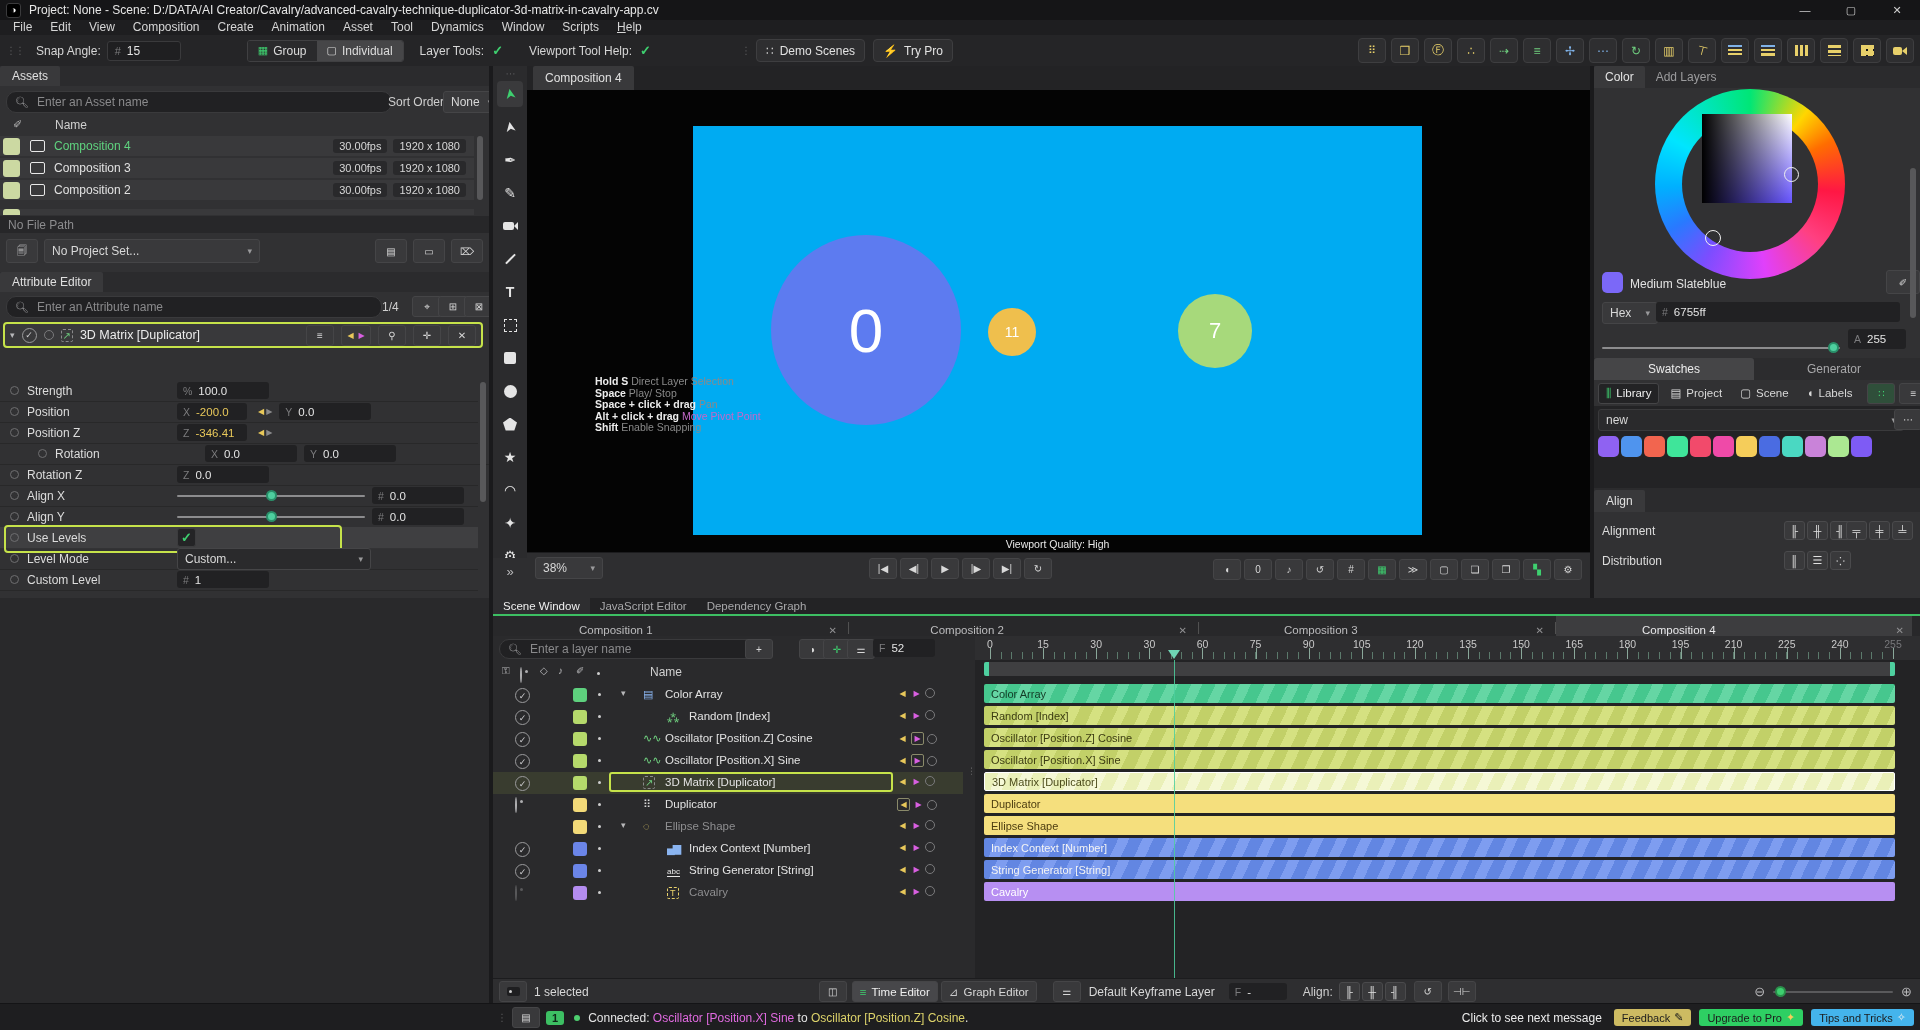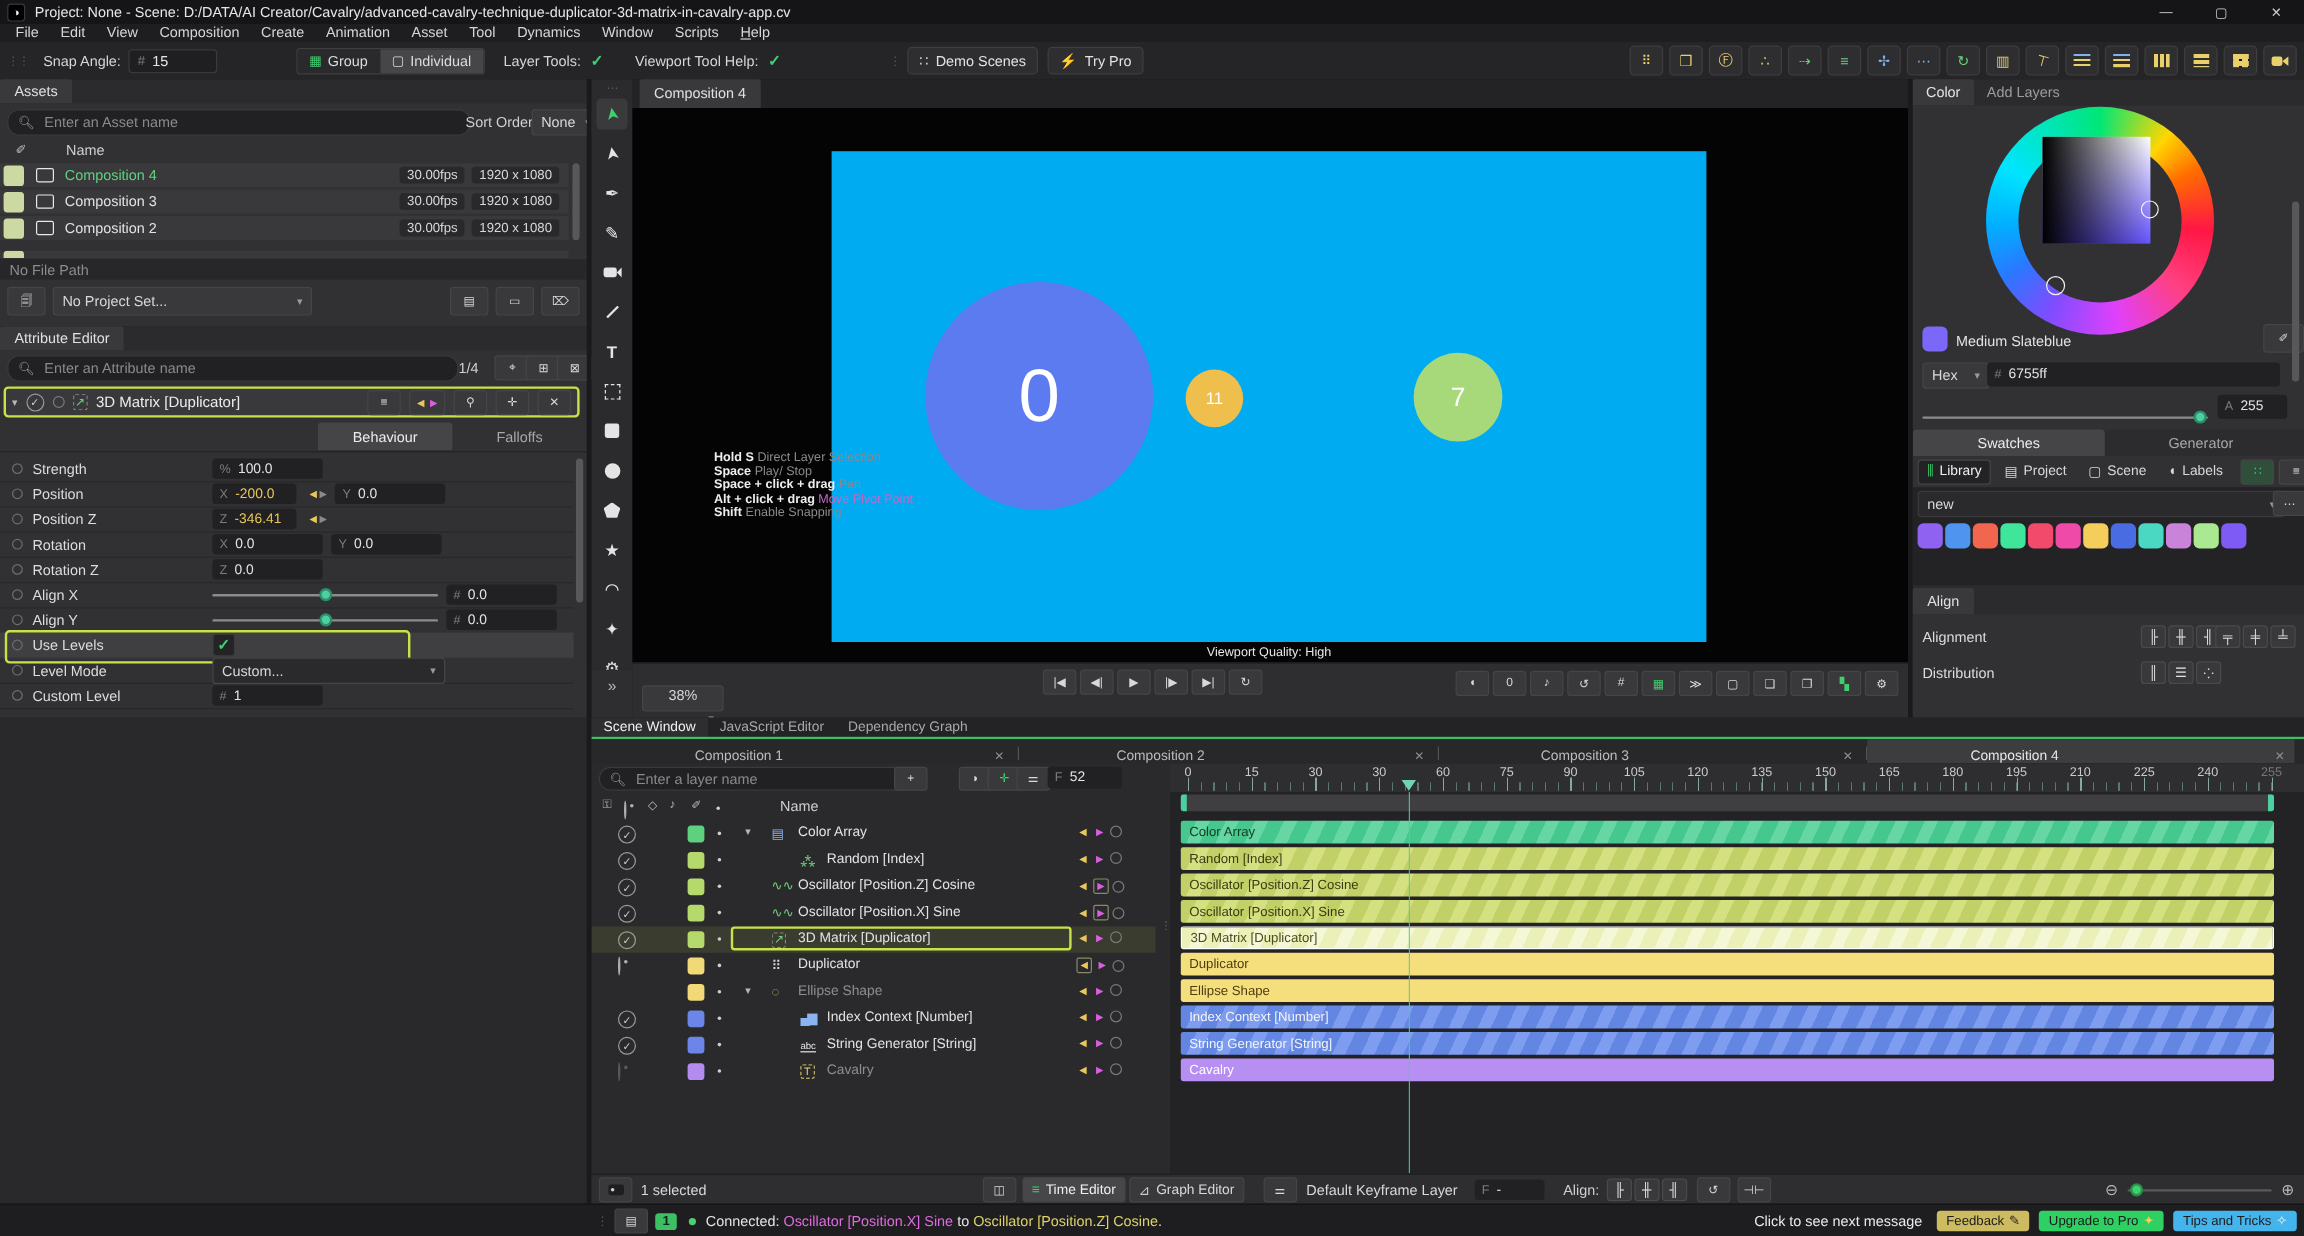--- a/index.html
+++ b/index.html
@@ -301,24 +301,20 @@
         <span class="vbtn">≡</span>
         <span class="vbtn">
             <span class="ka y">◀</span>
             <span class="ka m">▶</span>
           </span>
         <span class="vbtn">⚲︎</span>
         <span class="vbtn">✛</span>
         <span class="vbtn">✕</span>
       </div>
 
-      <div class="abs" style="left:0;top:60px;width:489px;height:24px;border-bottom:1px solid #242426;display:flex;justify-content:flex-end;padding-right:14px;">
-        <span class="subtab on">Behaviour</span>
-        <span class="subtab">Falloffs</span>
-      </div>
 
       <div id="attr-rows" class="abs" style="left:0;top:88px;width:489px;height:212px;">
           <div class="attr-row" style="top:0px;">
 
     <span class="attr-dot"></span>
     <span style="width:150px;color:#dcdcdc;">Strength</span>
     <span class="row" style="gap:7px;">
               <span class="fld" style="width:92px;box-sizing:border-box;">
                 <i>%</i>
                 <b class="">100.0</b>
@@ -352,21 +348,21 @@
               <span class="fld" style="width:70px;box-sizing:border-box;">
                 <i>Z</i>
                 <b class="key">-346.41</b>
               </span>
               <span class="stepper">
                 <span class="l">◀</span>
                 <span class="r">▶</span>
               </span>
             </span>
   </div>
-          <div class="attr-row" style="top:63px;">
+          <div class="attr-row" style="top:63px;padding-left:28px;">
 
     <span class="attr-dot"></span>
     <span style="width:150px;color:#dcdcdc;">Rotation</span>
     <span class="row" style="gap:7px;">
               <span class="fld" style="width:92px;box-sizing:border-box;">
                 <i>X</i>
                 <b class="">0.0</b>
               </span>
               <span class="fld" style="width:92px;box-sizing:border-box;">
                 <i>Y</i>
@@ -508,21 +504,21 @@
       <div id="hints" class="abs" style="left:68px;top:286px;">
           <div class="hint-line"><b>Hold S</b> <span class="">Direct Layer Selection</span></div>
           <div class="hint-line"><b>Space</b> <span class="">Play/ Stop</span></div>
           <div class="hint-line"><b>Space + click + drag</b> <span class="">Pan</span></div>
           <div class="hint-line"><b>Alt + click + drag</b> <span class="acc">Move Pivot Point</span></div>
           <div class="hint-line"><b>Shift</b> <span class="">Enable Snapping</span></div>
         </div>
       <div class="abs" style="left:166px;top:448px;width:729px;text-align:center;color:#e8e8e8;font-size:10.5px;">Viewport Quality: High</div>
     </div>
     <div class="abs" style="left:0;top:486px;width:1063px;height:46px;background:#2e2e30;border-top:1px solid #1c1c1e;">
-      <span class="dd abs" style="left:8px;top:18px;width:52px;flex-direction:column;">
+      <span class="dd abs" style="left:8px;top:4px;width:52px;">
         <span>38%</span>
         <span class="car">▾</span>
       </span>
       <span id="transport" class="row abs" style="left:342px;top:5px;gap:3px;">
           <span class="vbtn" style="width:20px;">|◀</span>
           <span class="vbtn" style="width:20px;">◀|</span>
           <span class="vbtn" style="width:20px;">▶</span>
           <span class="vbtn" style="width:20px;">|▶</span>
           <span class="vbtn" style="width:20px;">▶|</span>
           <span class="vbtn" style="width:20px;">↻</span>

